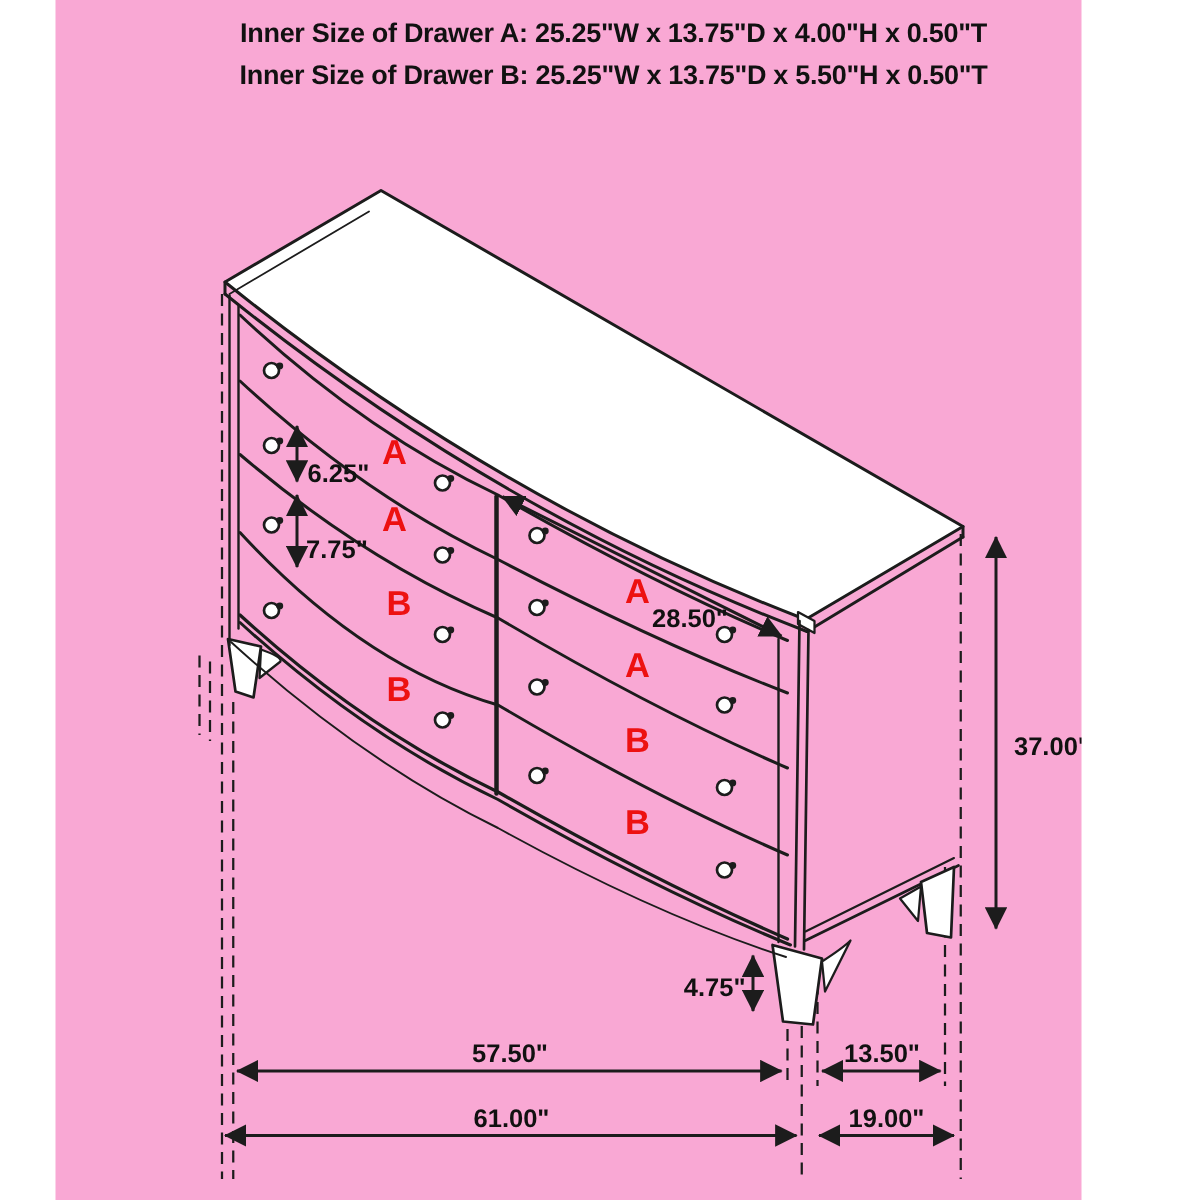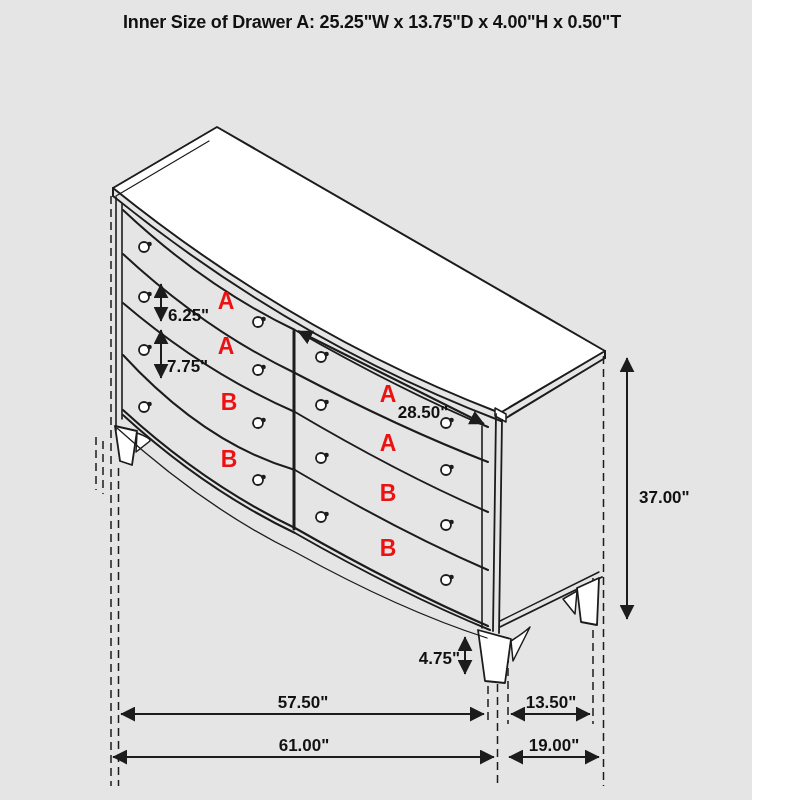--- a/index.html
+++ b/index.html
@@ -1,18 +1,19 @@
 <!DOCTYPE html>
 <html style="--label-red: #ed1111;"><head>
 <meta charset="utf-8">
 <style>
   html,body{margin:0;padding:0;background:#ffffff;}
   .canvas{
-    position:relative;width:752px;height:800px;background:#e5e5e5;overflow:hidden;
+    position:relative;width:684px;height:800px;background:#f9a8d4;overflow:hidden;
     font-family:"Liberation Sans","DejaVu Sans",sans-serif;
+    margin-left:37px;
   }
   .title-block{
     position:absolute;top:8px;left:0;width:744px;text-align:center;
     font-weight:bold;font-size:18px;line-height:28px;color:#111;
     letter-spacing:-0.2px;
   }
   svg{position:absolute;top:0;left:0;}
   .ln{stroke:#1c1c1c;fill:none;stroke-linecap:round;stroke-linejoin:round;}
   .fillw{fill:#ffffff;stroke:#1c1c1c;stroke-linejoin:round;}
   .dash{stroke:#1c1c1c;fill:none;stroke-width:1.5;stroke-dasharray:8 5;}
@@ -22,20 +23,21 @@
   .dletter{font-family:"Liberation Sans","DejaVu Sans",sans-serif;
     font-weight:bold;font-size:23px;fill:var(--label-red,#ed1111);text-anchor:middle;}
 </style>
 </head>
 <body>
 
 <div class="canvas">
 
   <div class="title-block">
     <div>Inner Size of Drawer A: 25.25"W x 13.75"D x 4.00"H x 0.50"T</div>
+    <div>Inner Size of Drawer B: 25.25"W x 13.75"D x 5.50"H x 0.50"T</div>
   </div>
 
   <svg width="800" height="800" viewBox="0 0 800 800">
     <defs>
       <marker id="ah" viewBox="0 0 10 10" refX="9.5" refY="5" markerWidth="7.5" markerHeight="7.5" orient="auto-start-reverse">
         <path d="M0,0 L10,5 L0,10 Z" fill="#1c1c1c"></path>
       </marker>
       <symbol id="knob" overflow="visible">
         <circle cx="0" cy="0" r="5" fill="#ffffff" stroke="#1c1c1c" stroke-width="1.8"></circle>
         <circle cx="5.5" cy="-3" r="2.3" fill="#1c1c1c"></circle>

